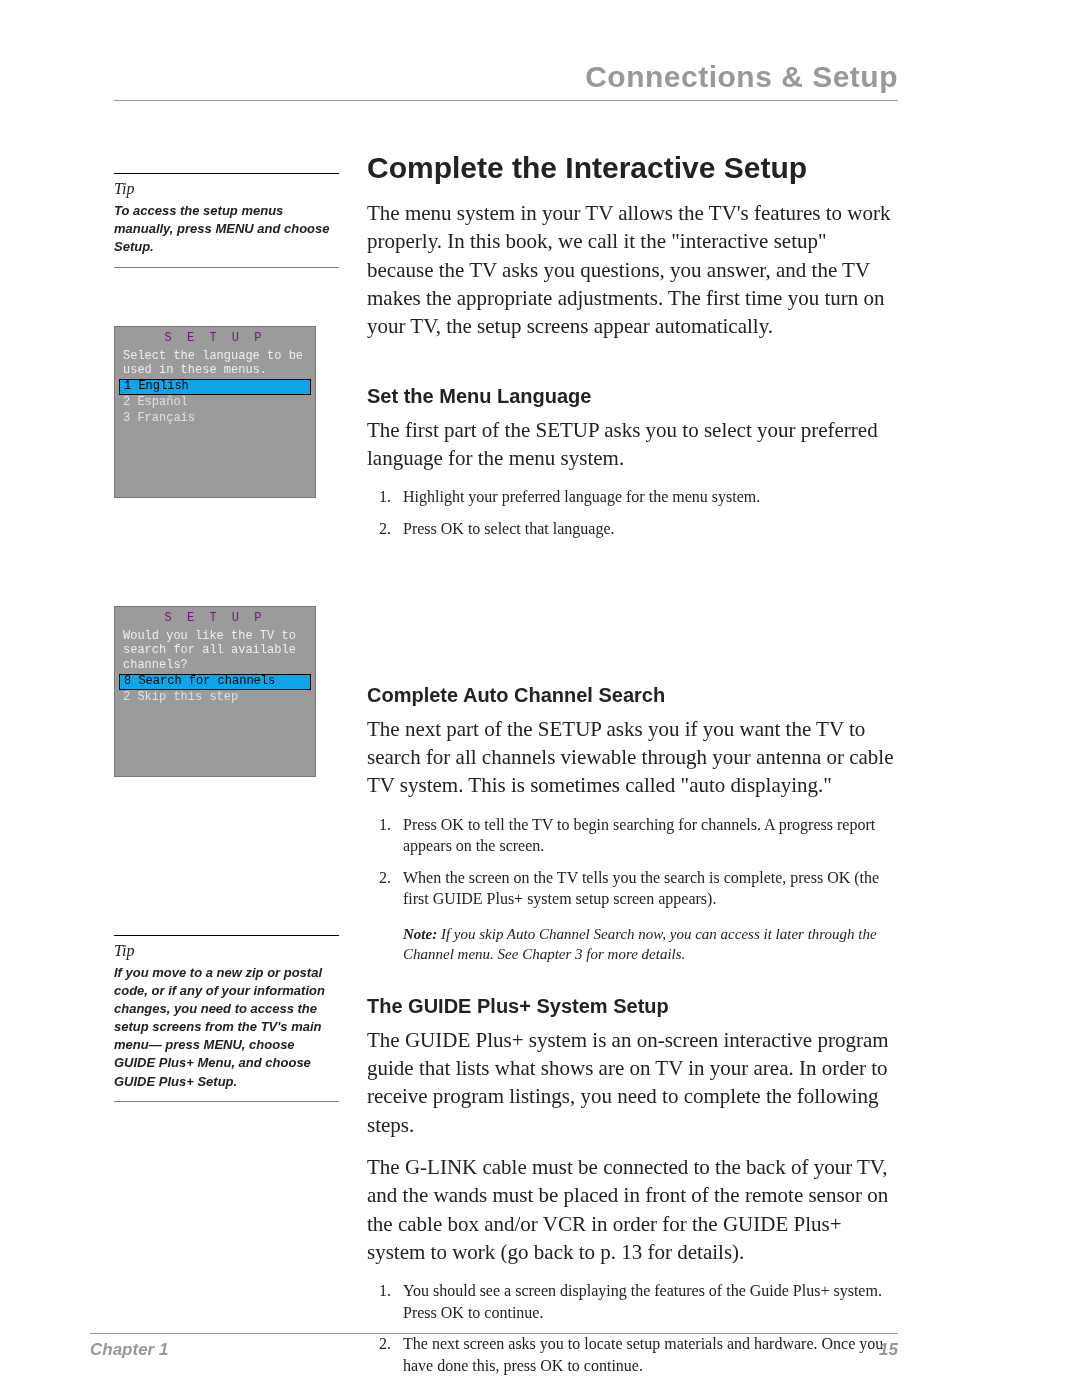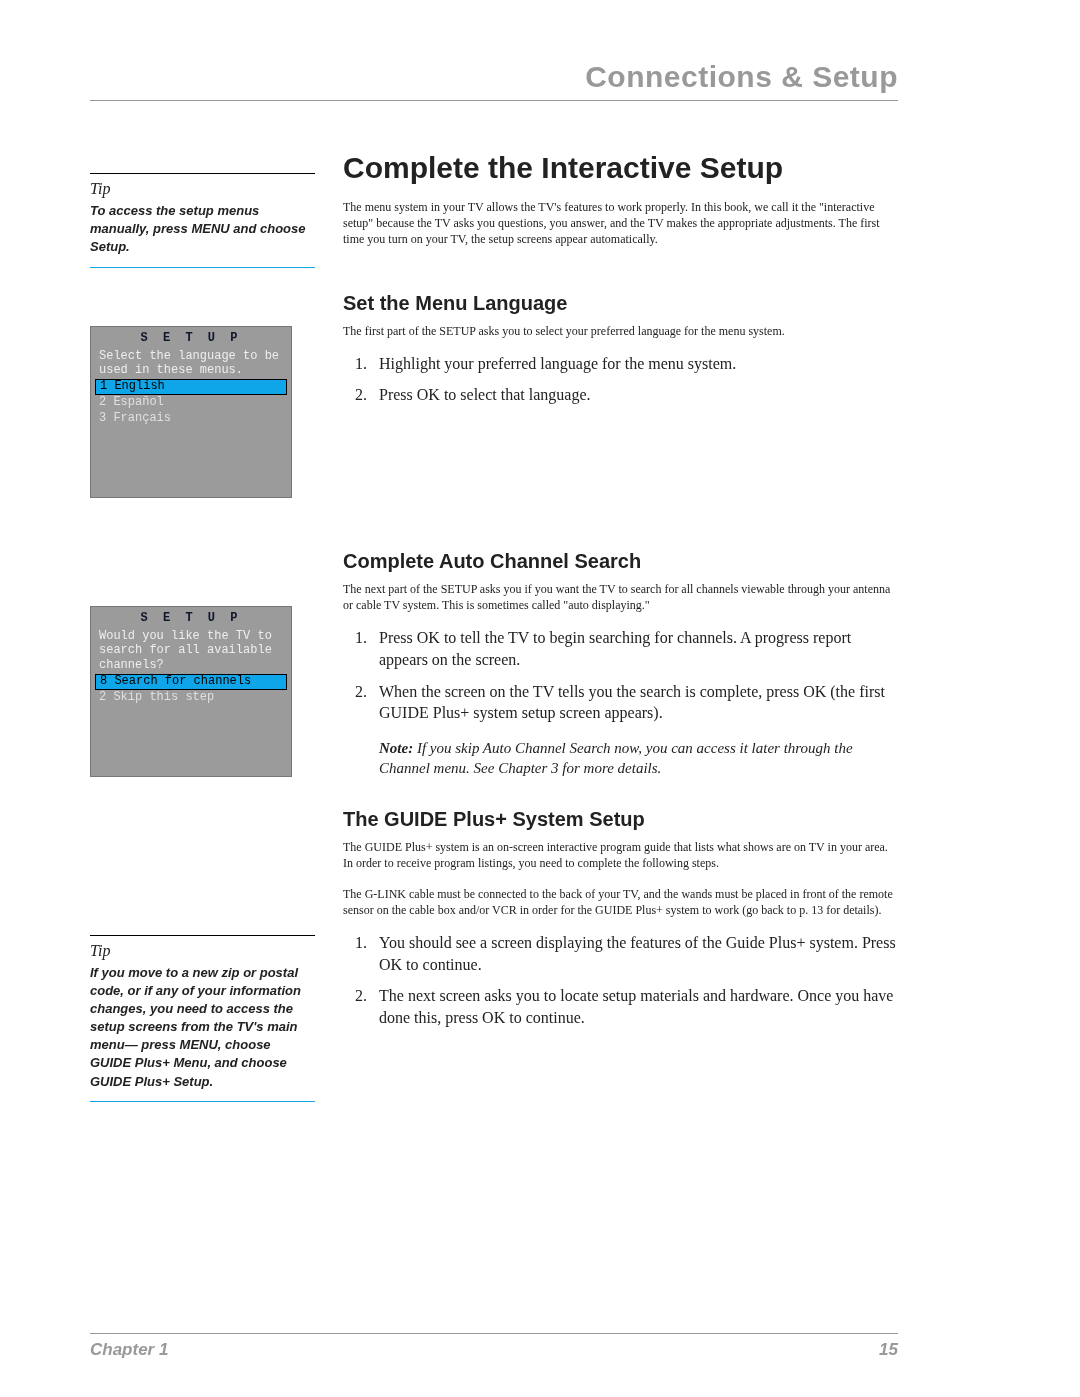--- a/index.html
+++ b/index.html
@@ -7,21 +7,21 @@
     padding: 0;
     font-family: Georgia, 'Times New Roman', serif;
     color: #222;
     background: #fff;
   }
   .page {
     width: 988px;
     height: 1397px;
     position: relative;
     box-sizing: border-box;
-    padding: 60px 90px 40px 90px;
+    padding: 60px 90px 40px 114px;
   }
   .running-head {
     text-align: right;
     font-family: Arial, Helvetica, sans-serif;
     font-weight: 800;
     font-size: 30px;
     color: #999;
     letter-spacing: 0.5px;
     border-bottom: 1px solid #999;
     padding-bottom: 6px;
@@ -44,21 +44,21 @@
     font-size: 30px;
     margin: 0 0 14px 0;
   }
   h2.sub-heading {
     font-family: Arial, Helvetica, sans-serif;
     font-weight: 700;
     font-size: 20px;
     margin: 0 0 8px 0;
   }
   p.body-text {
-    font-size: 12px;
+    font-size: 21px;
     line-height: 1.35;
     margin: 0 0 14px 0;
   }
   ol.steps {
     font-size: 16px;
     line-height: 1.35;
     margin: 0 0 14px 0;
     padding-left: 28px;
   }
   ol.steps li {
@@ -105,22 +105,22 @@
     color: #e8e8e8;
     font-family: 'Courier New', monospace;
     font-size: 12px;
     padding-bottom: 70px;
     margin-bottom: 30px;
     border: 1px solid #777;
   }
   .tv-title {
     text-align: center;
     letter-spacing: 4px;
-    font-weight: bold;
-    color: #0f172a;
+    font-weight: normal;
+    color: #701a75;
     padding: 4px 0 2px 0;
     font-size: 12px;
   }
   .tv-prompt {
     padding: 2px 8px 2px 8px;
     color: #eee;
     line-height: 1.2;
   }
   .tv-item {
     padding: 1px 8px;

